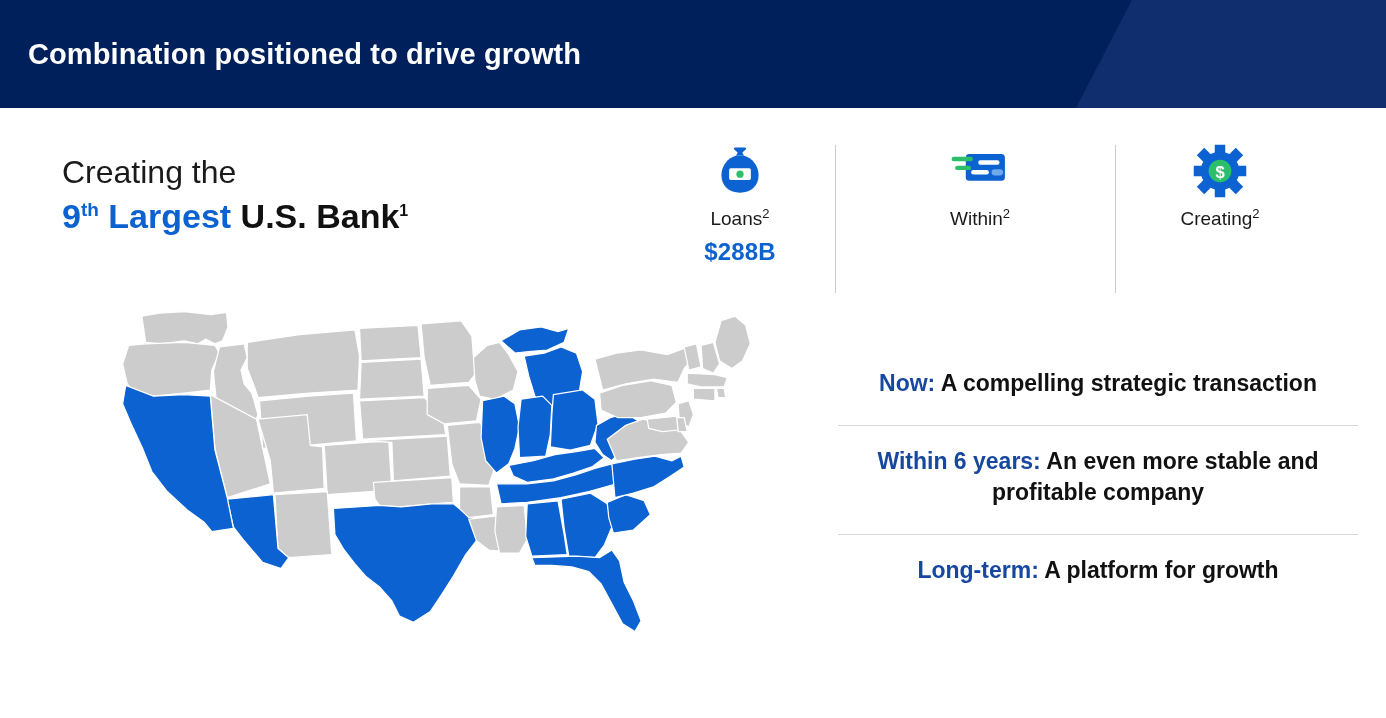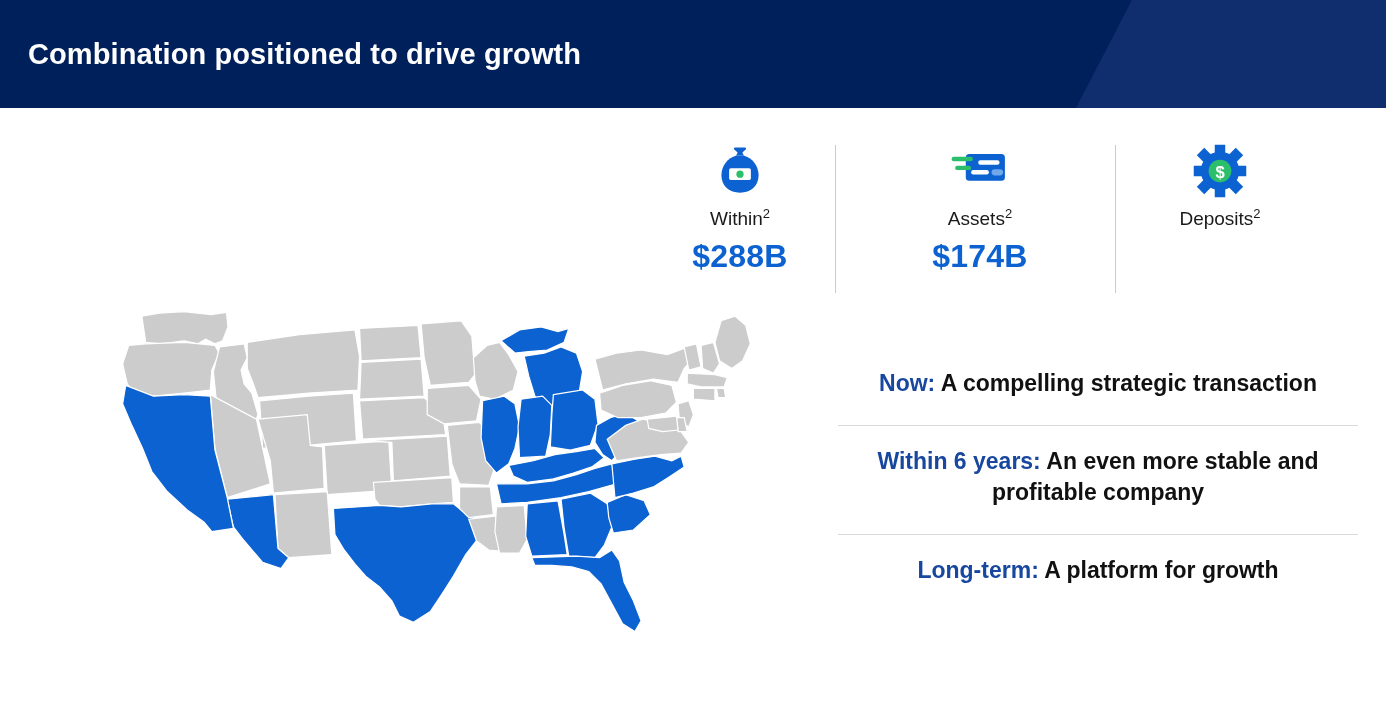--- a/index.html
+++ b/index.html
@@ -26,21 +26,21 @@
   #headline .l2 .rank{font-size:34px;}
   #headline .l2 sup{font-size:19px;vertical-align:super;line-height:0;}
   #headline .l2 .sup-note{font-size:16px;vertical-align:super;line-height:0;}
 
   
   #stats{position:absolute;left:620px;top:140px;width:740px;height:158px;display:flex;align-items:flex-start;}
   .stat{width:240px;text-align:center;position:relative;}
   .stat .icon{height:62px;display:flex;align-items:center;justify-content:center;}
   .stat .slabel{font-size:19px;color:#1a1a1a;margin-top:6px;}
   .stat .slabel sup{font-size:13px;vertical-align:super;line-height:0;}
-  .stat .svalue{font-size:32px;font-weight:bold;color:#0B62D0;margin-top:8px;letter-spacing:.2px;}
+  .stat .svalue{font-size:24px;font-weight:bold;color:#0B62D0;margin-top:8px;letter-spacing:.2px;}
   .vdiv{position:absolute;top:5px;width:1px;height:148px;background:#c9ccd4;}
   #vdiv1{left:215px;}
   #vdiv2{left:495px;}
 
   
   #points{position:absolute;left:838px;top:368px;width:520px;text-align:center;}
   .point{padding-bottom:14px;}
   .point p{margin:0;font-size:23px;font-weight:bold;color:#111;line-height:31px;}
   .point p .lead{color:#17479E;}
   .hr{height:1px;background:#d9d9d9;margin:12px 0 20px 0;}
@@ -55,70 +55,73 @@
 <body>
 
 <div id="slide">
 
   <div id="header">
     <div class="band-dark"></div>
     <div class="band-light"></div>
     <div id="header-title">Combination positioned to drive growth</div>
   </div>
 
+  <div id="headline">
+    <div class="l1">Creating the</div>
+    <div class="l2"><span class="blue rank">9</span><sup class="blue">th</sup> <span class="blue">Largest</span> <span>U.S. Bank</span><sup class="sup-note">1</sup></div>
+  </div>
 
   <div id="stats">
 
     <div class="stat">
       <div class="icon">
         <svg width="58" height="58" viewBox="0 0 64 64" aria-hidden="true">
           <path d="M26.5 6 h11 c1.2 0 1.7 1.4 .8 2.2 l-3.1 2.7 c-.5.5-.6 1.3-.2 1.9 l1.4 2.1 h-8.8 l1.4-2.1 c.4-.6.3-1.4-.2-1.9 l-3.1-2.7 c-.9-.8-.4-2.2 .8-2.2 z" fill="#0B62D0"></path>
           <path d="M28 15 h8 c9.6 2.6 16.5 11.4 16.5 21.8 0 11.6-8.6 19.2-20.5 19.2 S11.5 48.4 11.5 36.8 C11.5 26.4 18.4 17.6 28 15 z" fill="#0B62D0"></path>
           <rect x="20" y="29" width="24" height="13" rx="2" fill="#ffffff"></rect>
           <circle cx="32" cy="35.5" r="4" fill="#2BBF6B"></circle>
         </svg>
       </div>
-      <div class="slabel"><span>Within</span><sup>2</sup></div>
+      <div class="slabel"><span>Loans</span><sup>2</sup></div>
       <div class="svalue">$288B</div>
     </div>
 
     <div class="stat">
       <div class="icon">
         <svg width="64" height="58" viewBox="0 0 72 58" aria-hidden="true">
           <rect x="20" y="10" width="44" height="30" rx="4" fill="#0B62D0"></rect>
           <rect x="34" y="17" width="24" height="5" rx="2.5" fill="#ffffff"></rect>
           <rect x="26" y="28" width="20" height="5" rx="2.5" fill="#ffffff"></rect>
           <rect x="49" y="27" width="13" height="7" rx="3.5" fill="#6FA9EC"></rect>
           <rect x="4" y="13" width="24" height="5" rx="2.5" fill="#2BBF6B"></rect>
           <rect x="8" y="23" width="18" height="5" rx="2.5" fill="#2BBF6B"></rect>
         </svg>
       </div>
-      <div class="slabel"><span>Assets</span><sup>2</sup></div>
-      <div class="svalue">$174B</div>
+      <div class="slabel"><span>Within</span><sup>2</sup></div>
     </div>
 
     <div class="stat">
       <div class="icon">
         <svg width="56" height="56" viewBox="0 0 64 64" aria-hidden="true">
           <g fill="#0B62D0">
             <rect x="26" y="2" width="12" height="12"></rect>
             <rect x="26" y="50" width="12" height="12"></rect>
             <rect x="2" y="26" width="12" height="12"></rect>
             <rect x="50" y="26" width="12" height="12"></rect>
             <rect x="8" y="8" width="12" height="12" transform="rotate(45 14 14)"></rect>
             <rect x="44" y="8" width="12" height="12" transform="rotate(45 50 14)"></rect>
             <rect x="8" y="44" width="12" height="12" transform="rotate(45 14 50)"></rect>
             <rect x="44" y="44" width="12" height="12" transform="rotate(45 50 50)"></rect>
             <circle cx="32" cy="32" r="22"></circle>
           </g>
           <circle cx="32" cy="32" r="13" fill="#2BBF6B"></circle>
           <text x="32" y="39.5" text-anchor="middle" font-family="Liberation Sans, sans-serif" font-size="19" font-weight="bold" fill="#ffffff">$</text>
         </svg>
       </div>
-      <div class="slabel"><span>Deposits</span><sup>2</sup></div>
+      <div class="slabel"><span>Creating</span><sup>2</sup></div>
     </div>
 
     <div class="vdiv" id="vdiv1"></div>
     <div class="vdiv" id="vdiv2"></div>
   </div>
 
   <div id="points">
     <div class="point">
       <p><span class="lead">Now:</span><span> A compelling strategic transaction</span></p>
     </div>

